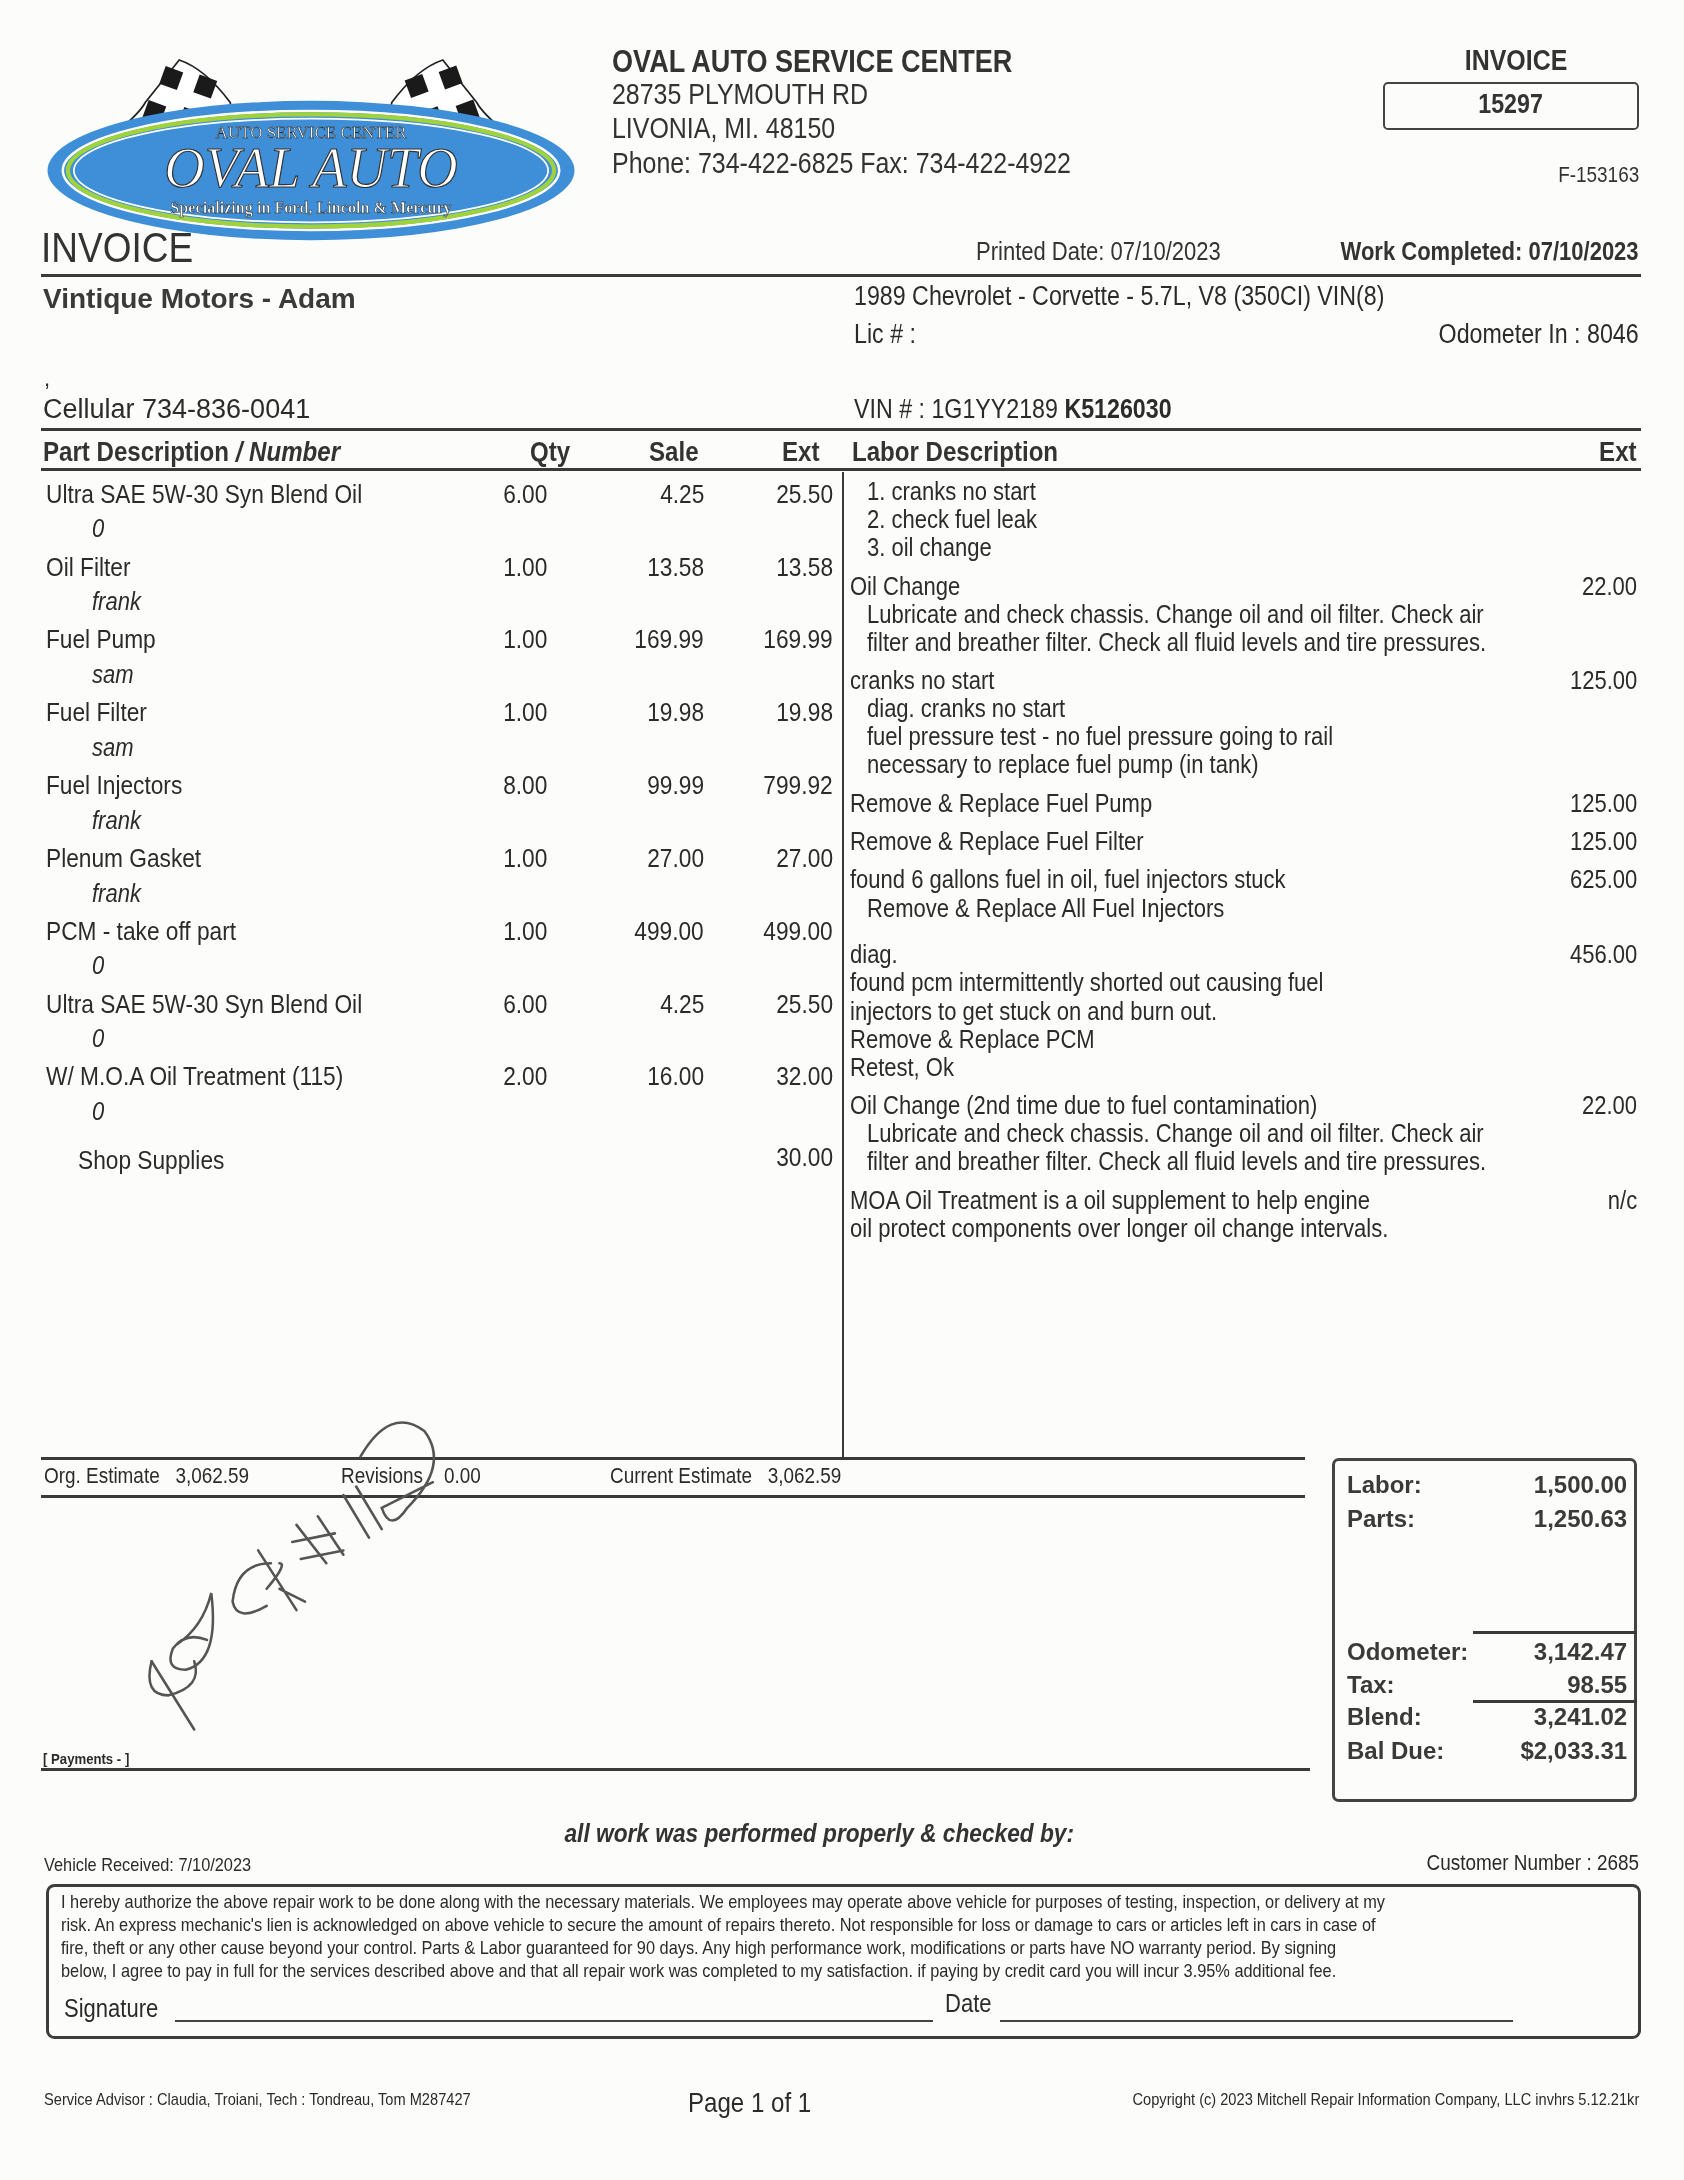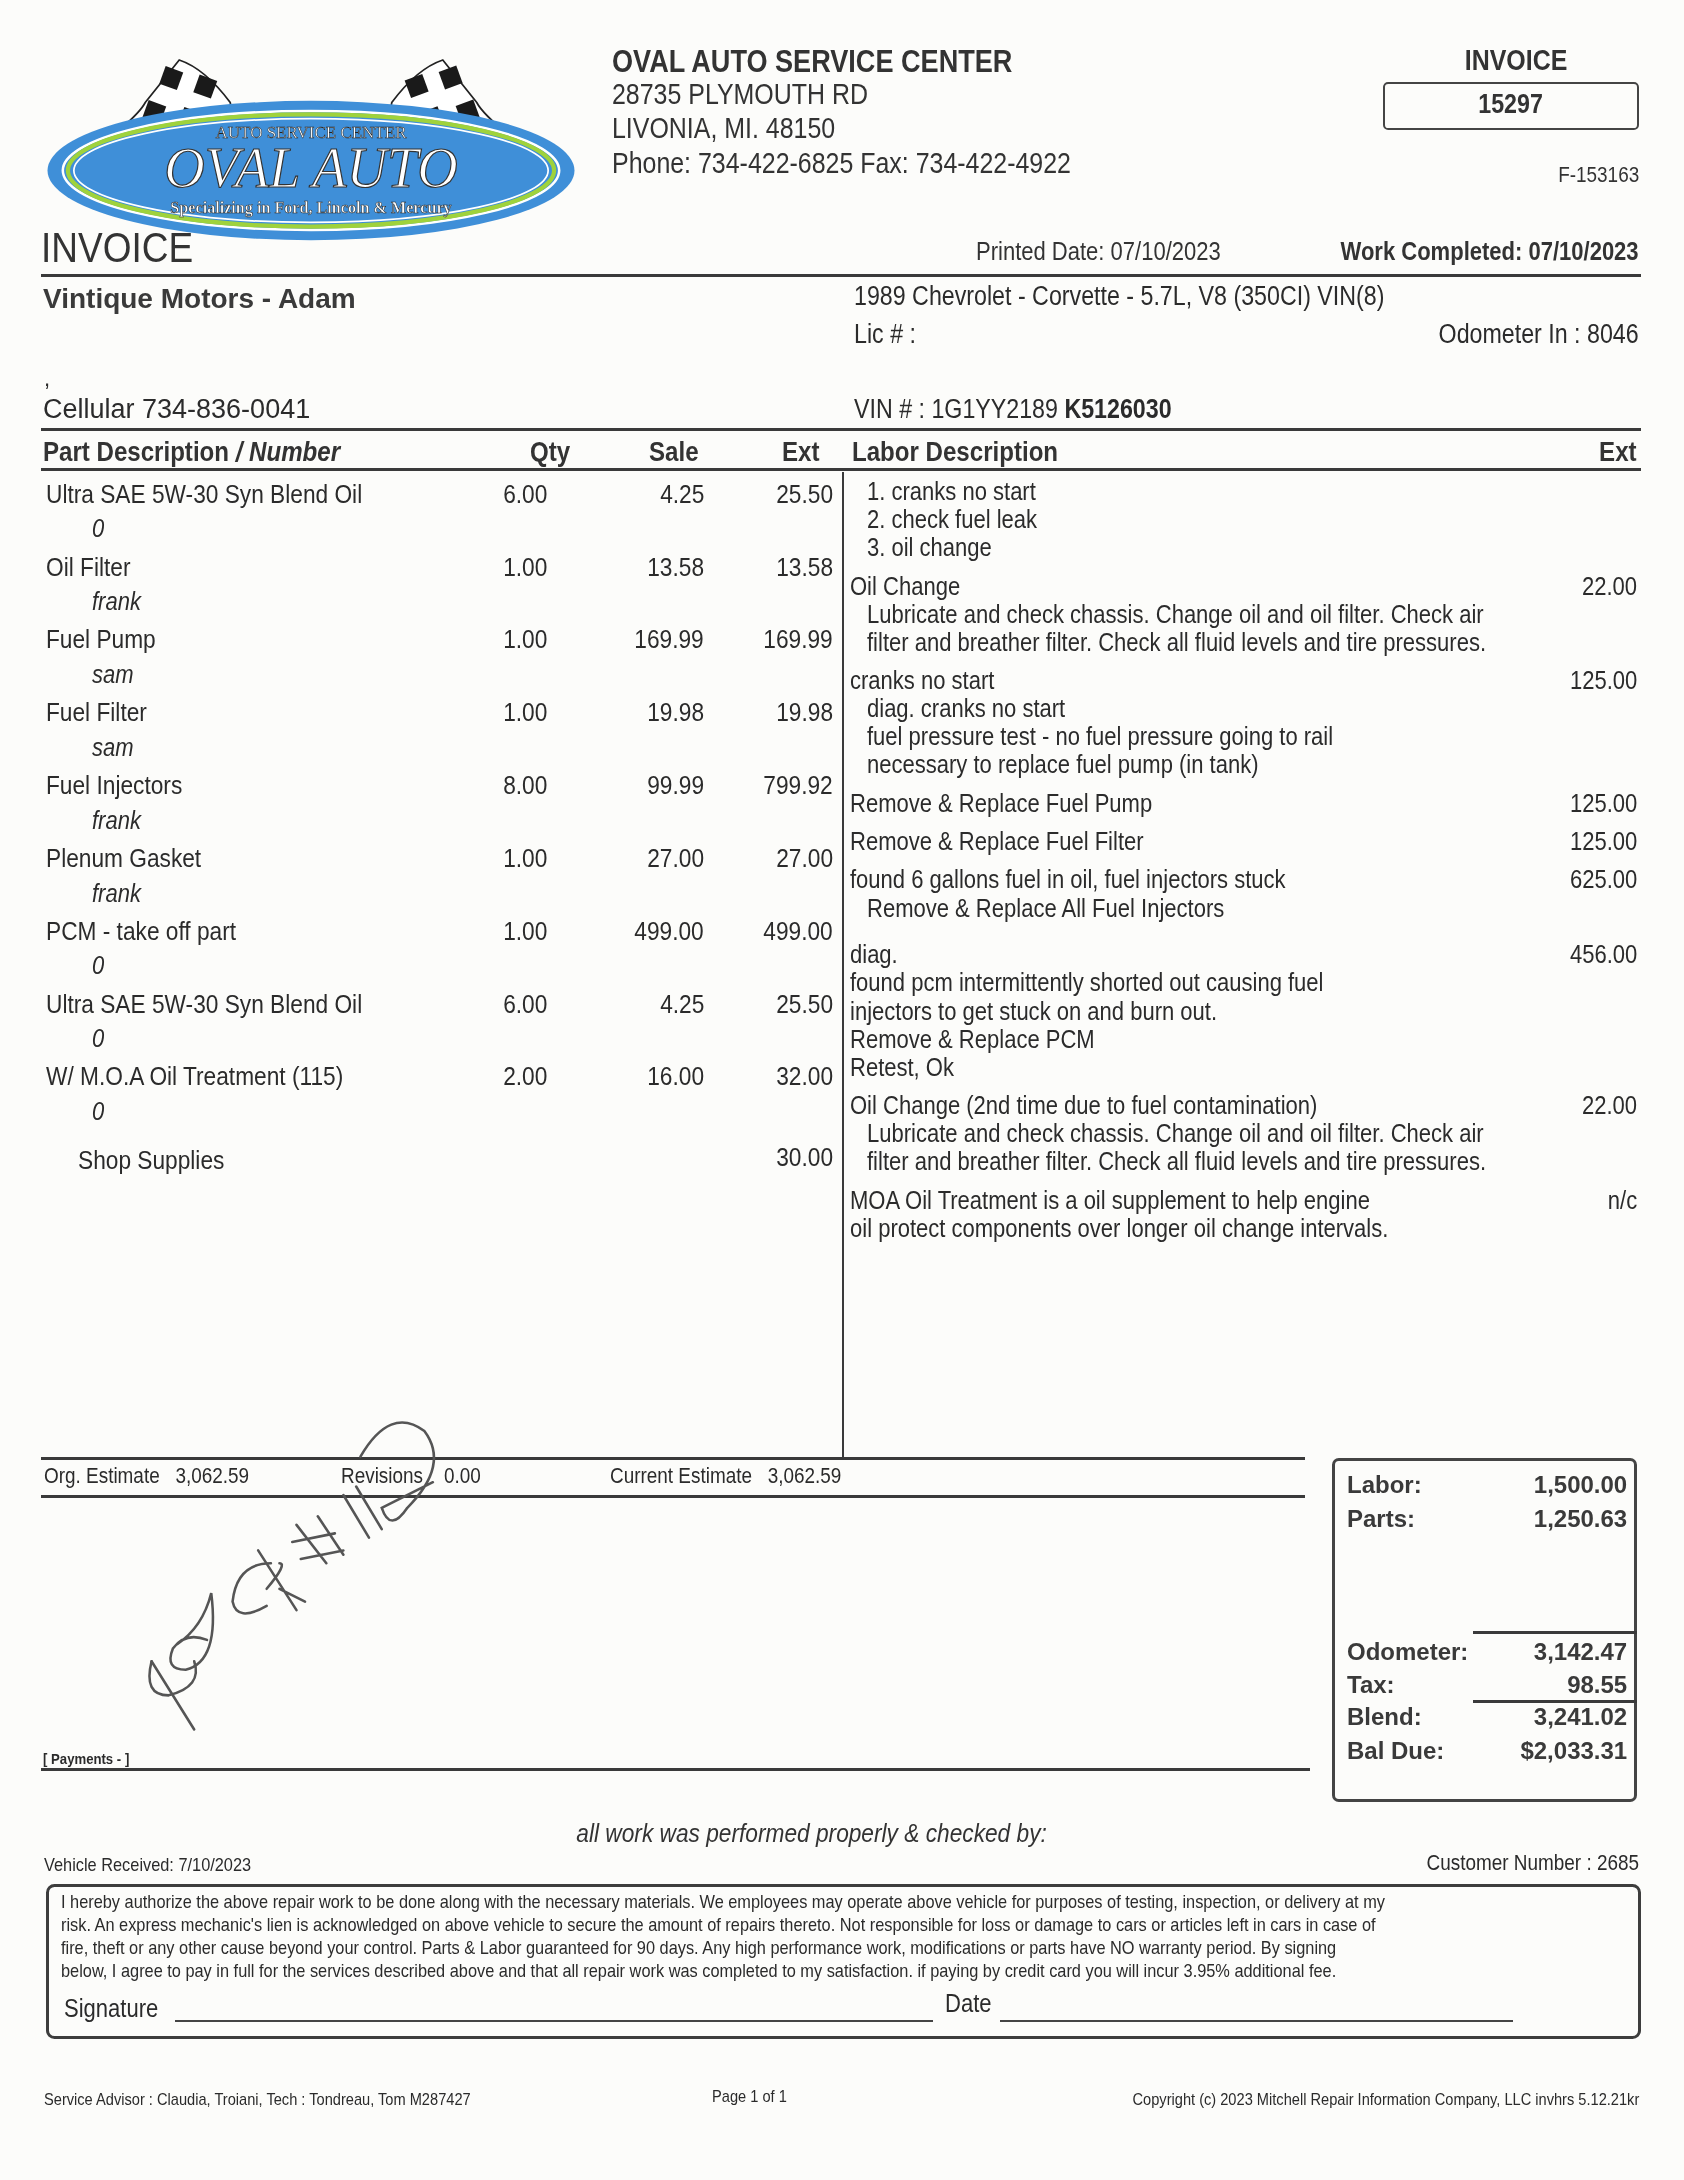--- a/index.html
+++ b/index.html
@@ -48,33 +48,33 @@
 
   
   .est { top: 1463px; font-size: 22px; }
 
   
   .totals { left: 1332px; top: 1458px; width: 305px; height: 344px; border: 3.4px solid #444; border-radius: 6.8px; }
   .tot-label { left: 12px; font-size: 24px; font-weight: bold; color: #3a3a3a; }
   .tot-val { right: 6.8px; font-size: 24px; font-weight: bold; text-align: right; color: #3a3a3a; }
 
   .payments { left: 43px; top: 1750px; font-size: 15.3px; font-weight: bold; }
-  .checked-by { left: 0; width: 1623px; top: 1818px; text-align: center; font-size: 26.4px; font-weight: normal; font-style: italic; color: #333; }
+  .checked-by { left: 8px; width: 1623px; top: 1818px; text-align: center; font-size: 26.4px; font-weight: bold; font-style: italic; color: #333; }
   .veh-received { left: 44px; top: 1854px; font-size: 19px; }
   .cust-number { right: 46px; top: 1850px; font-size: 22px; }
 
   .auth-box { left: 46px; top: 1884px; width: 1595px; height: 155px; border: 3.4px solid #3d3d3d; border-radius: 8.5px; }
   .auth-text { left: 12px; top: 3.4px; width: 1806px; font-size: 19px; line-height: 23px; transform: scaleX(0.86); transform-origin: left top; }
   .sig-label { left: 15.3px; top: 107px; font-size: 25.6px; }
   .sig-line { left: 126px; top: 133px; width: 758px; height: 1.7px; background: #444; }
   .date-label { left: 896px; top: 102px; font-size: 25.6px; }
   .date-line { left: 951px; top: 133px; width: 513px; height: 1.7px; background: #444; }
 
   .footer { top: 2090px; font-size: 17px; }
-  .page-no { left: 0; width: 1499px; text-align: center; top: 2087px; font-size: 17px; text-decoration: underline; }
+  .page-no { left: 0; width: 1499px; text-align: center; top: 2087px; font-size: 28px; text-decoration: underline; }
 
   .handwriting { left: 126px; top: 1414px; width: 341px; height: 324px; }
 </style>
 </head>
 <body>
 
 <svg class="abs logo" viewBox="0 0 650 240">
   <g>
     <path d="M40 150 Q120 90 130 70 L 170 20 Q 200 30 230 70 L 240 130 Q 150 120 90 180 Z" fill="#fff" stroke="#222" stroke-width="2"></path>
     <g fill="#1a1a1a">

